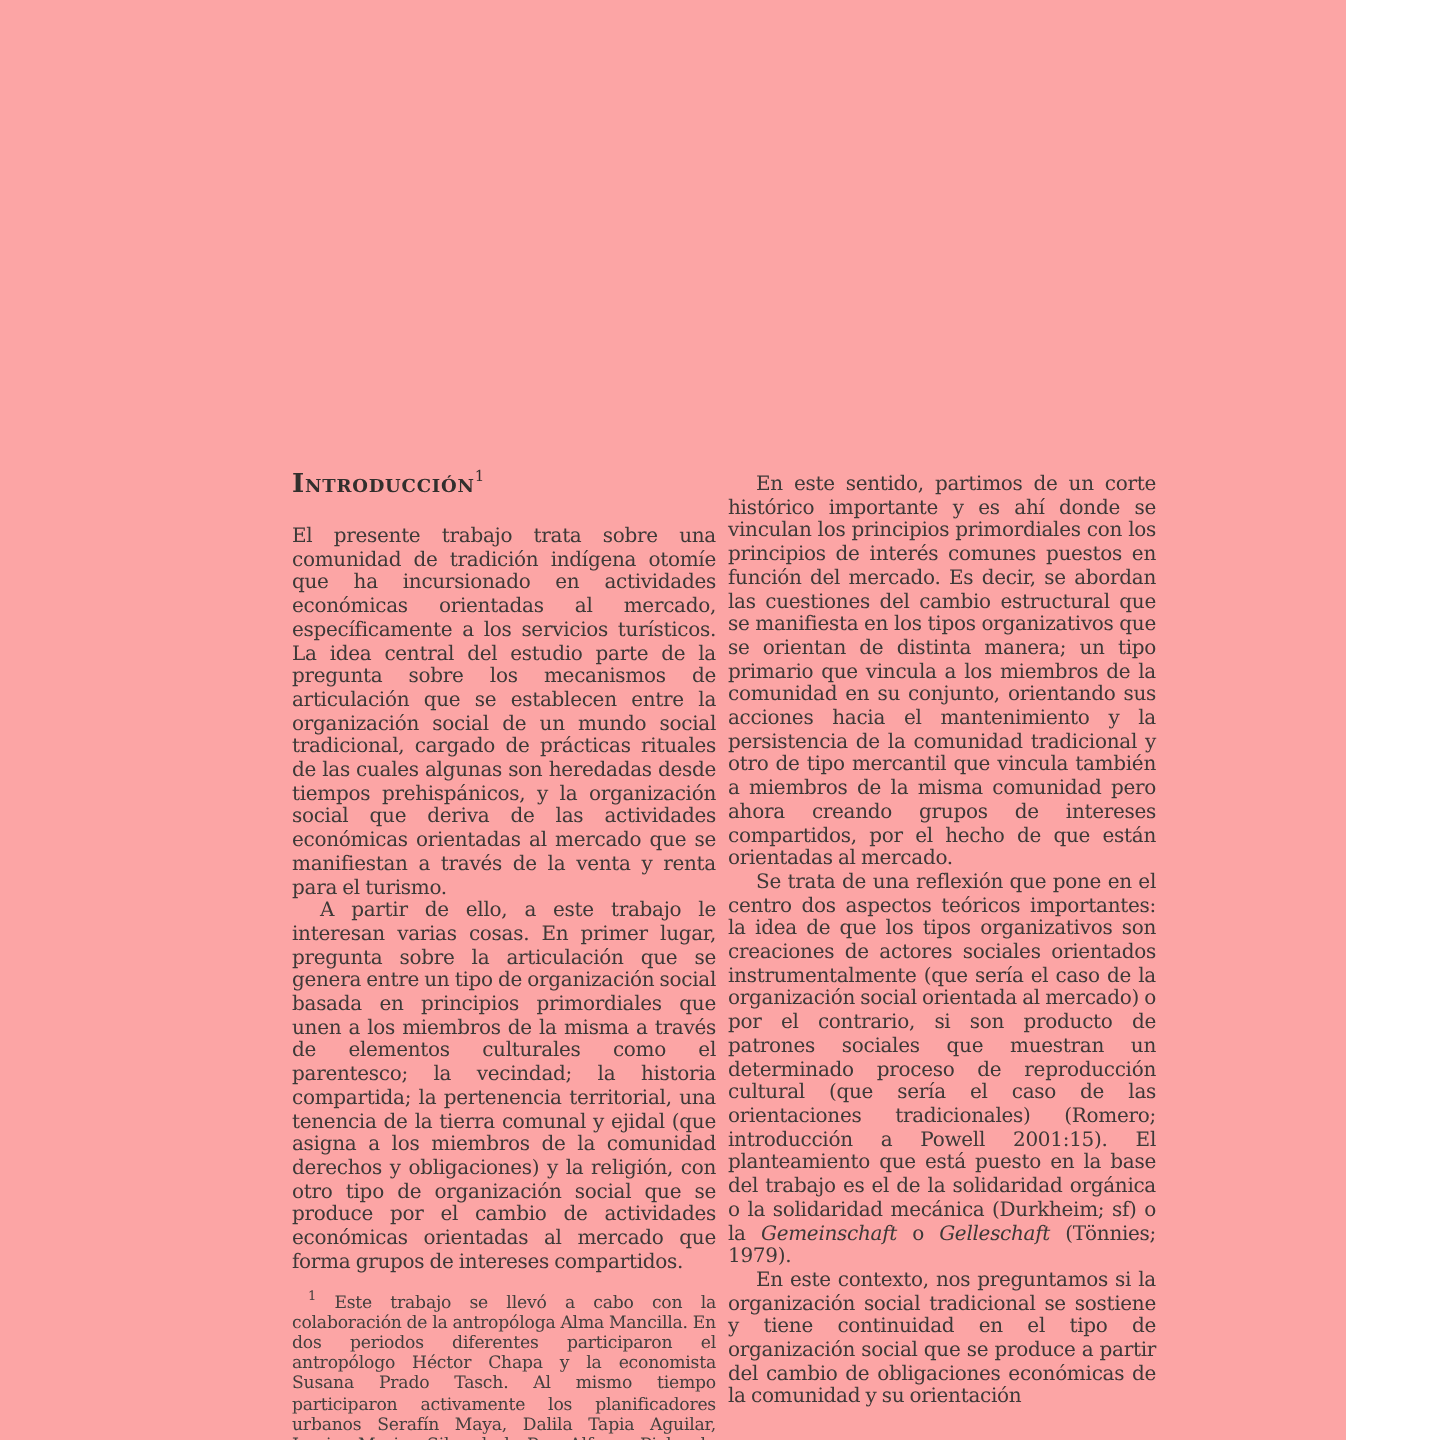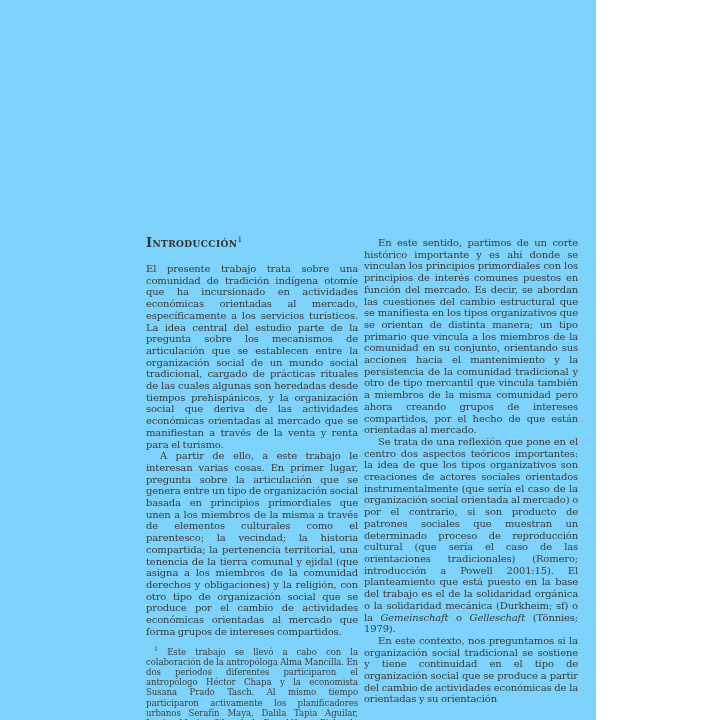--- a/index.html
+++ b/index.html
@@ -2,23 +2,23 @@
 <html lang="es"><head>
 <meta charset="utf-8">
 <style>
   html, body {
     margin: 0;
     padding: 0;
     background: #ffffff;
   }
   .page {
     position: relative;
-    width: 596px;
+    width: 673px;
     height: 720px;
-    background: #7dd3fc;
+    background: #fca5a5;
     overflow: hidden;
     font-family: "DejaVu Serif", "Liberation Serif", serif;
   }
   .column {
     position: absolute;
     top: 237px;
     text-align: justify;
     font-size: 10px;
     line-height: 11.7px;
     color: #3d3937;
@@ -75,16 +75,16 @@
     <p class="body-par indented">A partir de ello, a este trabajo le interesan varias cosas. En primer lugar, pregunta sobre la articulación que se genera entre un tipo de organización social basada en principios primordiales que unen a los miembros de la misma a través de elementos culturales como el parentesco; la vecindad; la historia compartida; la pertenencia territorial, una tenencia de la tierra comunal y ejidal (que asigna a los miembros de la comunidad derechos y obligaciones) y la religión, con otro tipo de organización social que se produce por el cambio de actividades económicas orientadas al mercado que forma grupos de intereses compartidos.</p>
 
     <p class="footnote"><sup>1</sup><span> Este trabajo se llevó a cabo con la colaboración de la antropóloga Alma Mancilla. En dos periodos diferentes participaron el antropólogo Héctor Chapa y la economista Susana Prado Tasch. Al mismo tiempo participaron activamente los planificadores urbanos Serafín Maya, Dalila Tapia Aguilar, Jessica Marina Silva de la Paz, Alfonso Pichardo Mendoza y Joselito García Mejía.</span></p>
   </div>
 
   <div class="column column-right">
     <p class="body-par indented">En este sentido, partimos de un corte histórico importante y es ahí donde se vinculan los principios primordiales con los principios de interés comunes puestos en función del mercado. Es decir, se abordan las cuestiones del cambio estructural que se manifiesta en los tipos organizativos que se orientan de distinta manera; un tipo primario que vincula a los miembros de la comunidad en su conjunto, orientando sus acciones hacia el mantenimiento y la persistencia de la comunidad tradicional y otro de tipo mercantil que vincula también a miembros de la misma comunidad pero ahora creando grupos de intereses compartidos, por el hecho de que están orientadas al mercado.</p>
 
     <p class="body-par indented"><span>Se trata de una reflexión que pone en el centro dos aspectos teóricos importantes: la idea de que los tipos organizativos son creaciones de actores sociales orientados instrumentalmente (que sería el caso de la organización social orientada al mercado) o por el contrario, si son producto de patrones sociales que muestran un determinado proceso de reproducción cultural (que sería el caso de las orientaciones tradicionales) (Romero; introducción a Powell 2001:15). El planteamiento que está puesto en la base del trabajo es el de la solidaridad orgánica o la solidaridad mecánica (Durkheim; sf) o la </span><em class="term">Gemeinschaft</em><span> o </span><em class="term">Gelleschaft</em><span> (Tönnies; 1979).</span></p>
 
-    <p class="body-par indented">En este contexto, nos preguntamos si la organización social tradicional se sostiene y tiene continuidad en el tipo de organización social que se produce a partir del cambio de actividades económicas de la orientadas y su orientación</p>
+    <p class="body-par indented">En este contexto, nos preguntamos si la organización social tradicional se sostiene y tiene continuidad en el tipo de organización social que se produce a partir del cambio de obligaciones económicas de la comunidad y su orientación</p>
   </div>
 
 </div>
 
 </body></html>

